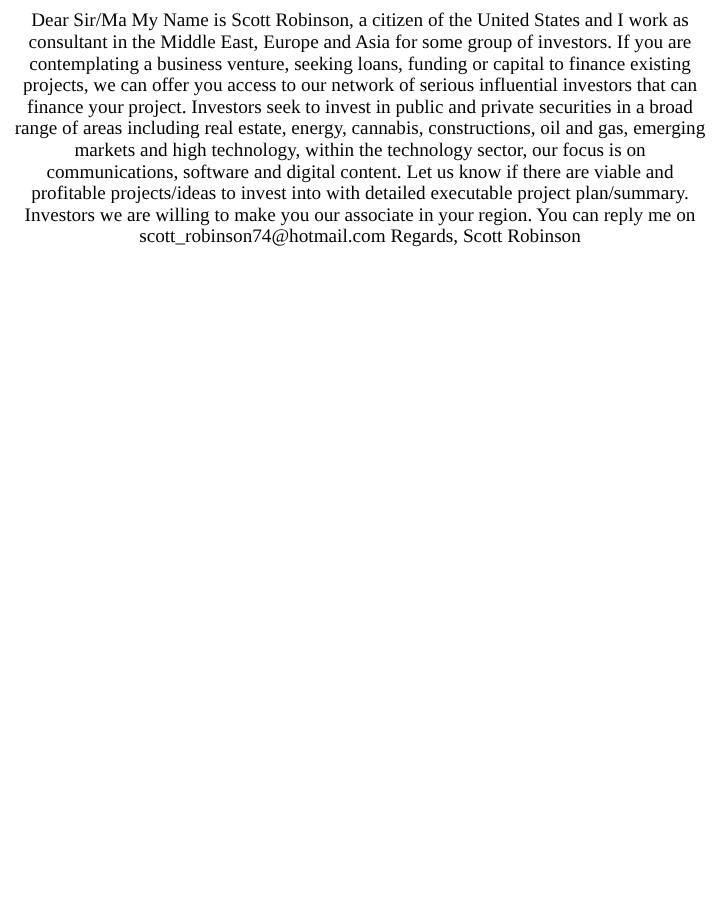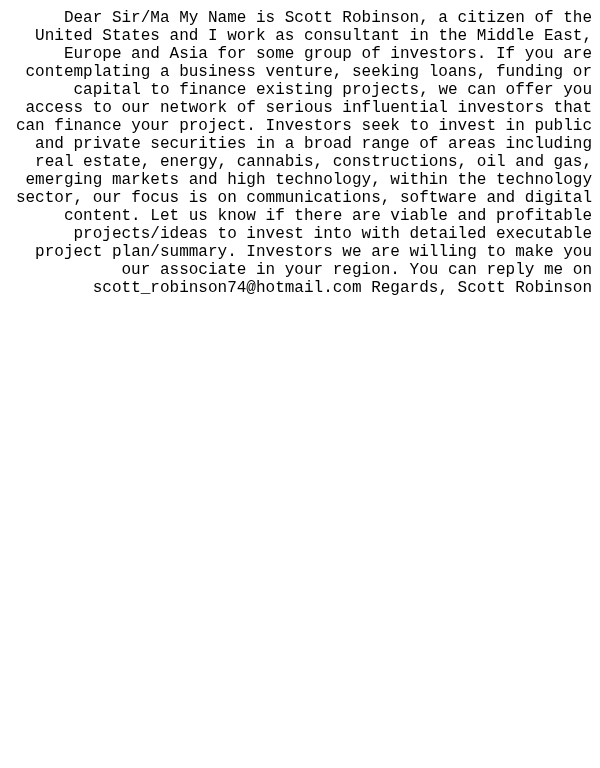--- a/index.html
+++ b/index.html
@@ -3,25 +3,25 @@
 <meta charset="utf-8">
 <style>
   html, body {
     background: #ffffff;
   }
   body {
     margin: 8px;
     width: 584px;
   }
   .email-body {
-    font-family: Liberation Mono, monospace;
+    font-family: Liberation Serif, serif;
     font-size: 16px;
     line-height: 18px;
     color: #000000;
     margin: 1px 0 0 0;
-    text-align: right;
+    text-align: center;
     word-spacing: normal;
   }
 </style>
 </head>
 <body>
 
 <p class="email-body">Dear Sir/Ma My Name is Scott Robinson, a citizen of the United States and I work as consultant in the Middle East, Europe and Asia for some group of investors. If you are contemplating a business venture, seeking loans, funding or capital to finance existing projects, we can offer you access to our network of serious influential investors that can finance your project. Investors seek to invest in public and private securities in a broad range of areas including real estate, energy, cannabis, constructions, oil and gas, emerging markets and high technology, within the technology sector, our focus is on communications, software and digital content. Let us know if there are viable and profitable projects/ideas to invest into with detailed executable project plan/summary. Investors we are willing to make you our associate in your region. You can reply me on scott_robinson74@hotmail.com Regards, Scott Robinson</p>
 
 </body></html>

